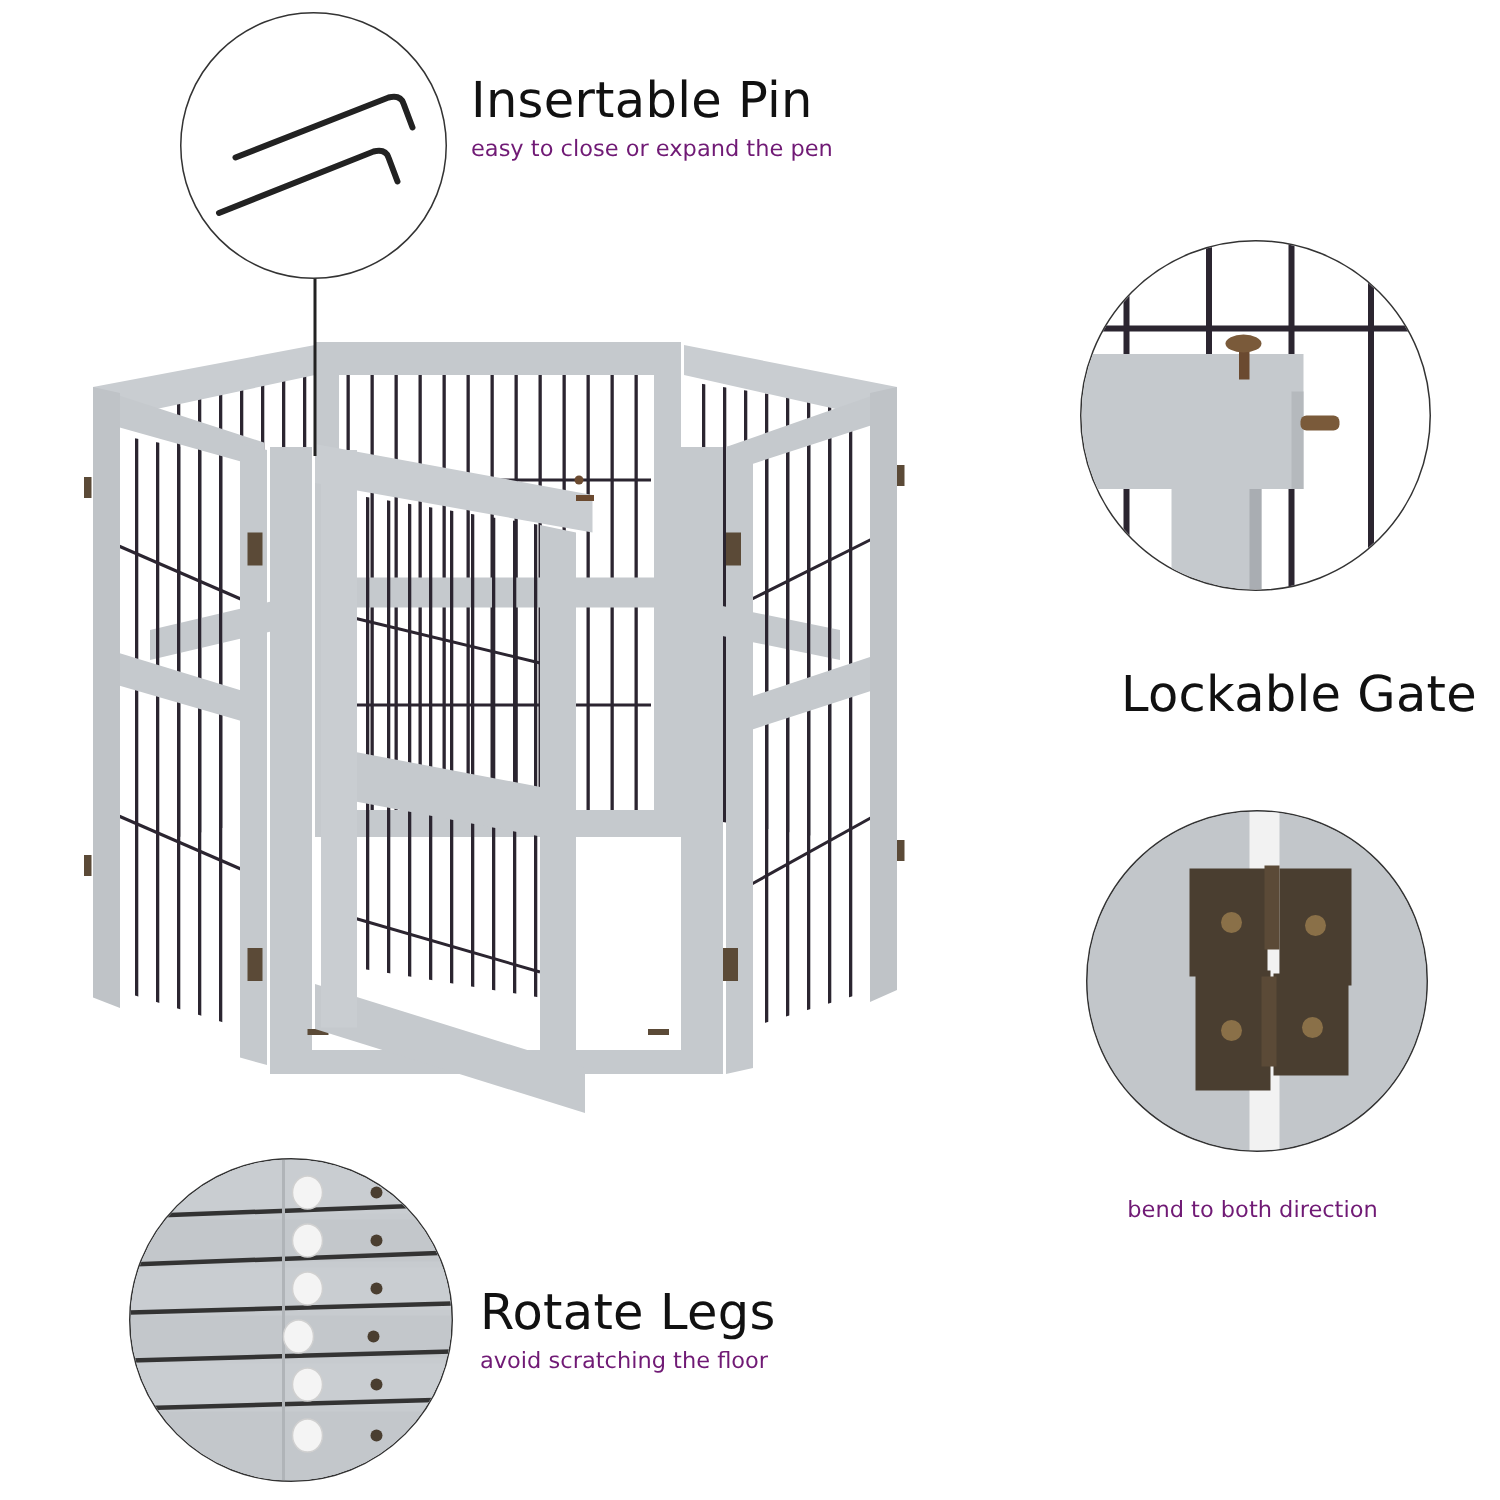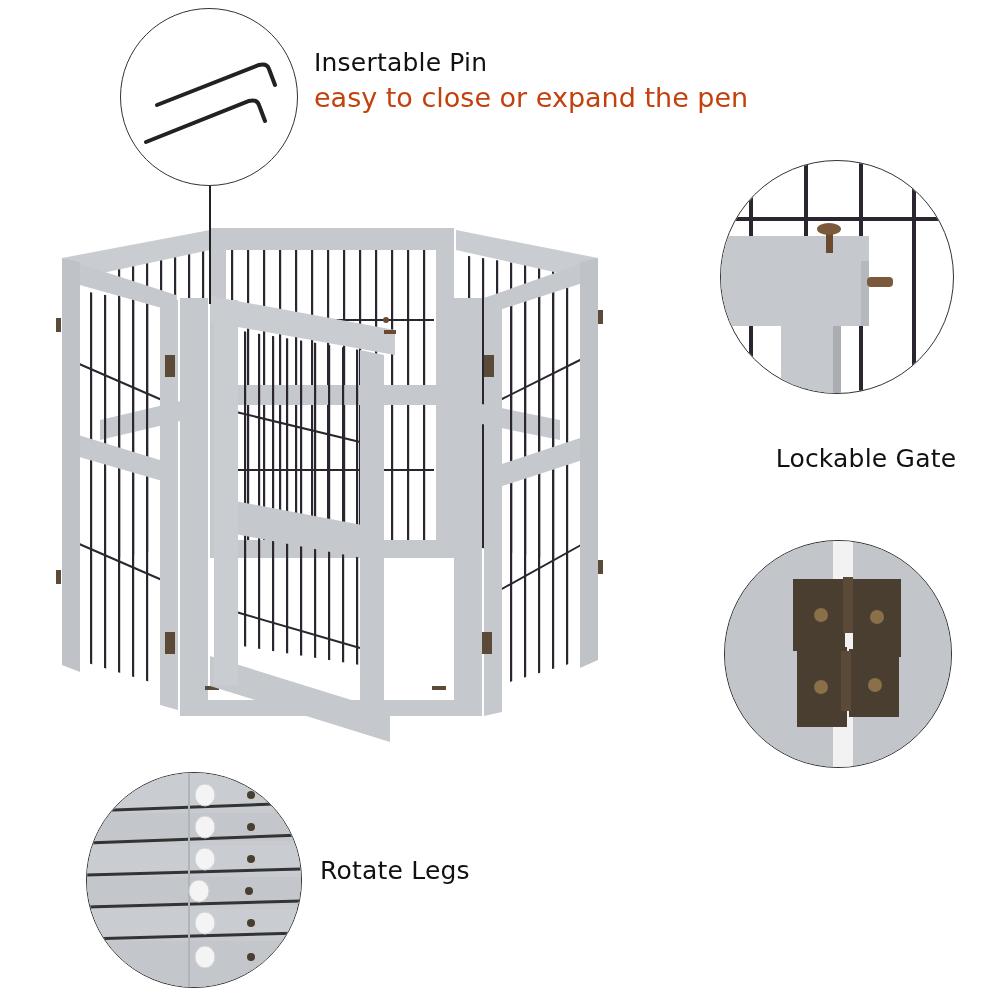--- a/index.html
+++ b/index.html
@@ -1,19 +1,19 @@
 <!DOCTYPE html>
 <html><head>
 <meta charset="utf-8">
 <style>
   html,body{margin:0;padding:0;background:#ffffff;}
   body{width:1000px;height:1000px;position:relative;overflow:hidden;font-family:"DejaVu Sans","Liberation Sans",sans-serif;color:#111;}
   .abs{position:absolute;}
-  .title{font-size:25px;line-height:1;letter-spacing:0.2px;white-space:nowrap;color:#111;}
-  .sub{font-size:27px;line-height:1;white-space:nowrap;color:#c2410c;}
+  .title{font-size:33px;line-height:1;letter-spacing:0.2px;white-space:nowrap;color:#111;}
+  .sub{font-size:15px;line-height:1;white-space:nowrap;color:#701a75;}
   .center{text-align:center;}
   .circle{position:absolute;border-radius:50%;border:1.5px solid #333;overflow:hidden;background:#fff;}
   svg{display:block;}
 </style>
 </head>
 <body>
 
 <div class="abs" style="left:55px;top:220px;width:560px;height:530px;">
   <svg width="560" height="530" viewBox="55 220 560 530">
     <defs>
@@ -146,20 +146,21 @@
     <rect x="116" y="110" width="10" height="60" fill="#5b4a37"></rect>
     <g fill="#8a7048">
       <circle cx="96" cy="74" r="7"></circle>
         <circle cx="152" cy="76" r="7"></circle>
       <circle cx="96" cy="146" r="7"></circle>
         <circle cx="150" cy="144" r="7"></circle>
     </g>
   </svg>
 </div>
 <div class="abs center" style="left:670px;top:790px;width:330px;">
+  <div class="sub" style="margin-top:9px;">bend to both direction</div>
 </div>
 
 <div class="circle" style="left:86px;top:772px;width:214px;height:214px;background:#c7cbcf;">
   <svg width="214" height="214" viewBox="0 0 214 214">
     <rect x="0" y="0" width="214" height="214" fill="#c7cbcf"></rect>
     <g>
       <rect x="0" y="0" width="214" height="36" fill="#c9cdd1"></rect>
       <line x1="0" y1="38" x2="214" y2="30" stroke="#333" stroke-width="3"></line>
       <rect x="0" y="40" width="214" height="28" fill="#c3c7cb"></rect>
       <line x1="0" y1="70" x2="214" y2="62" stroke="#333" stroke-width="3"></line>
@@ -185,13 +186,14 @@
         <circle cx="164" cy="54" r="4"></circle>
       <circle cx="164" cy="86" r="4"></circle>
         <circle cx="162" cy="118" r="4"></circle>
       <circle cx="164" cy="150" r="4"></circle>
         <circle cx="164" cy="184" r="4"></circle>
     </g>
   </svg>
 </div>
 <div class="abs" style="left:320px;top:858px;">
   <div class="title">Rotate Legs</div>
+  <div class="sub" style="margin-top:9px;">avoid scratching the floor</div>
 </div>
 
 </body></html>

